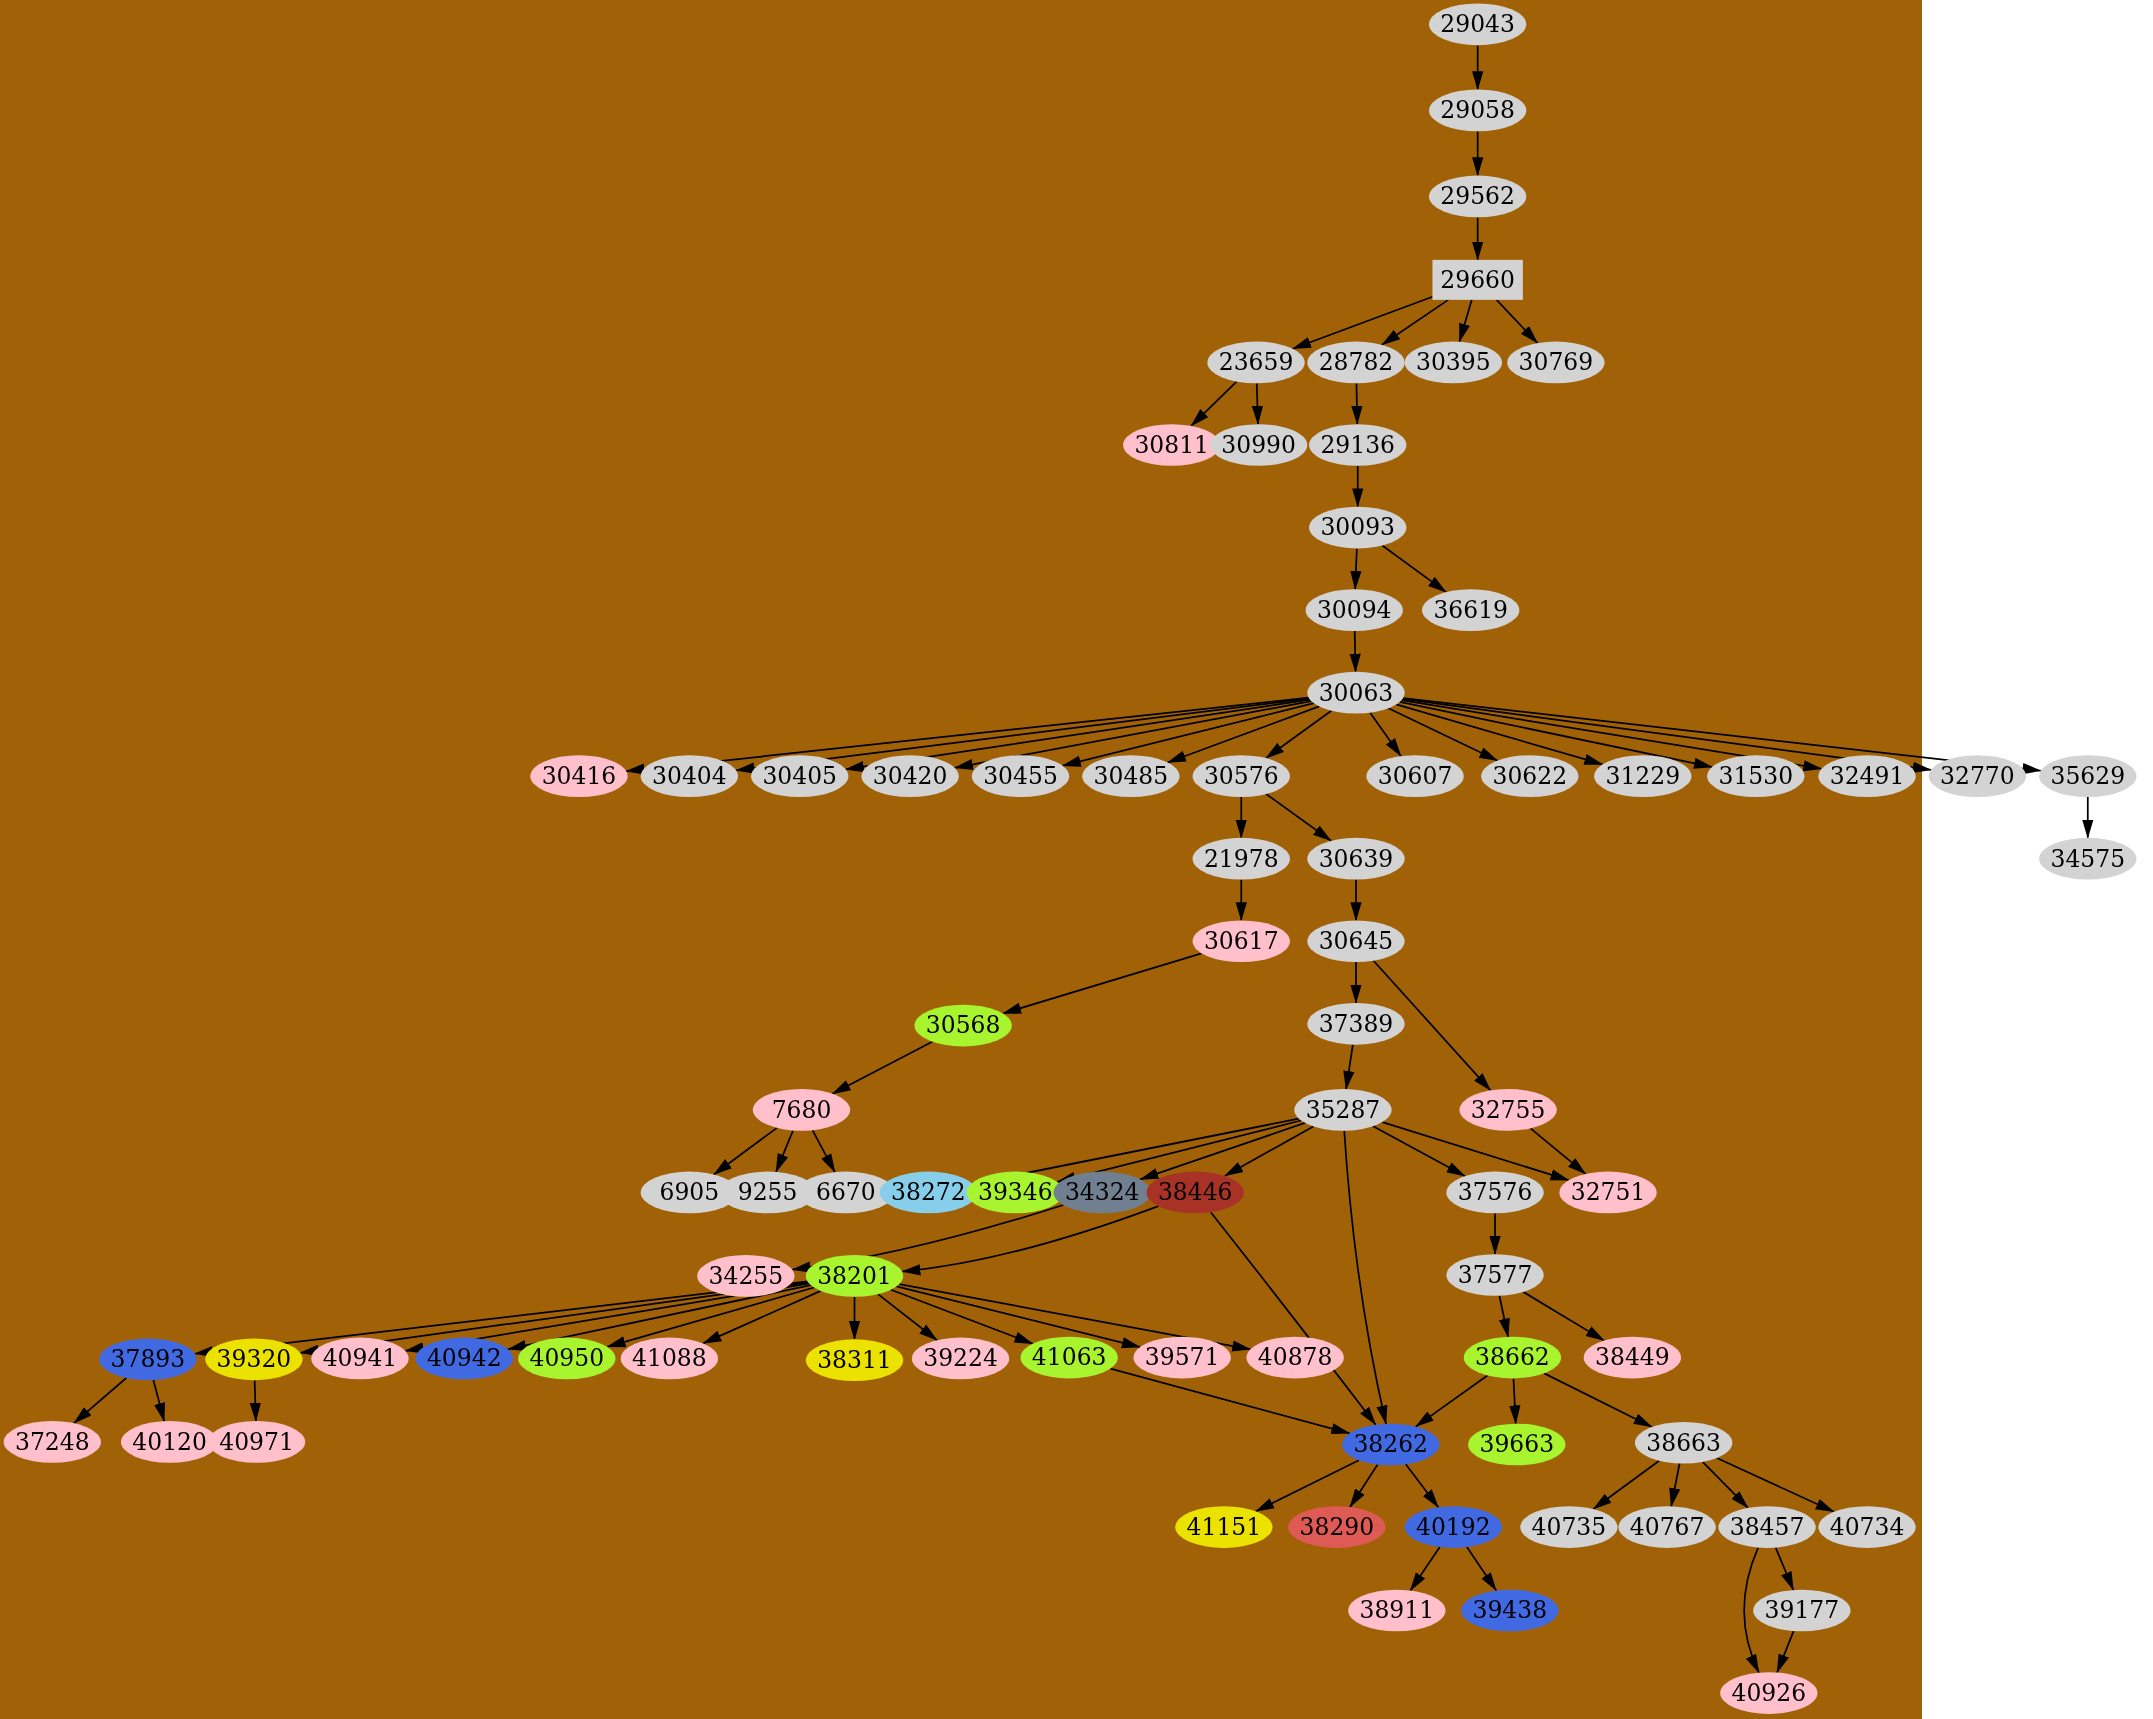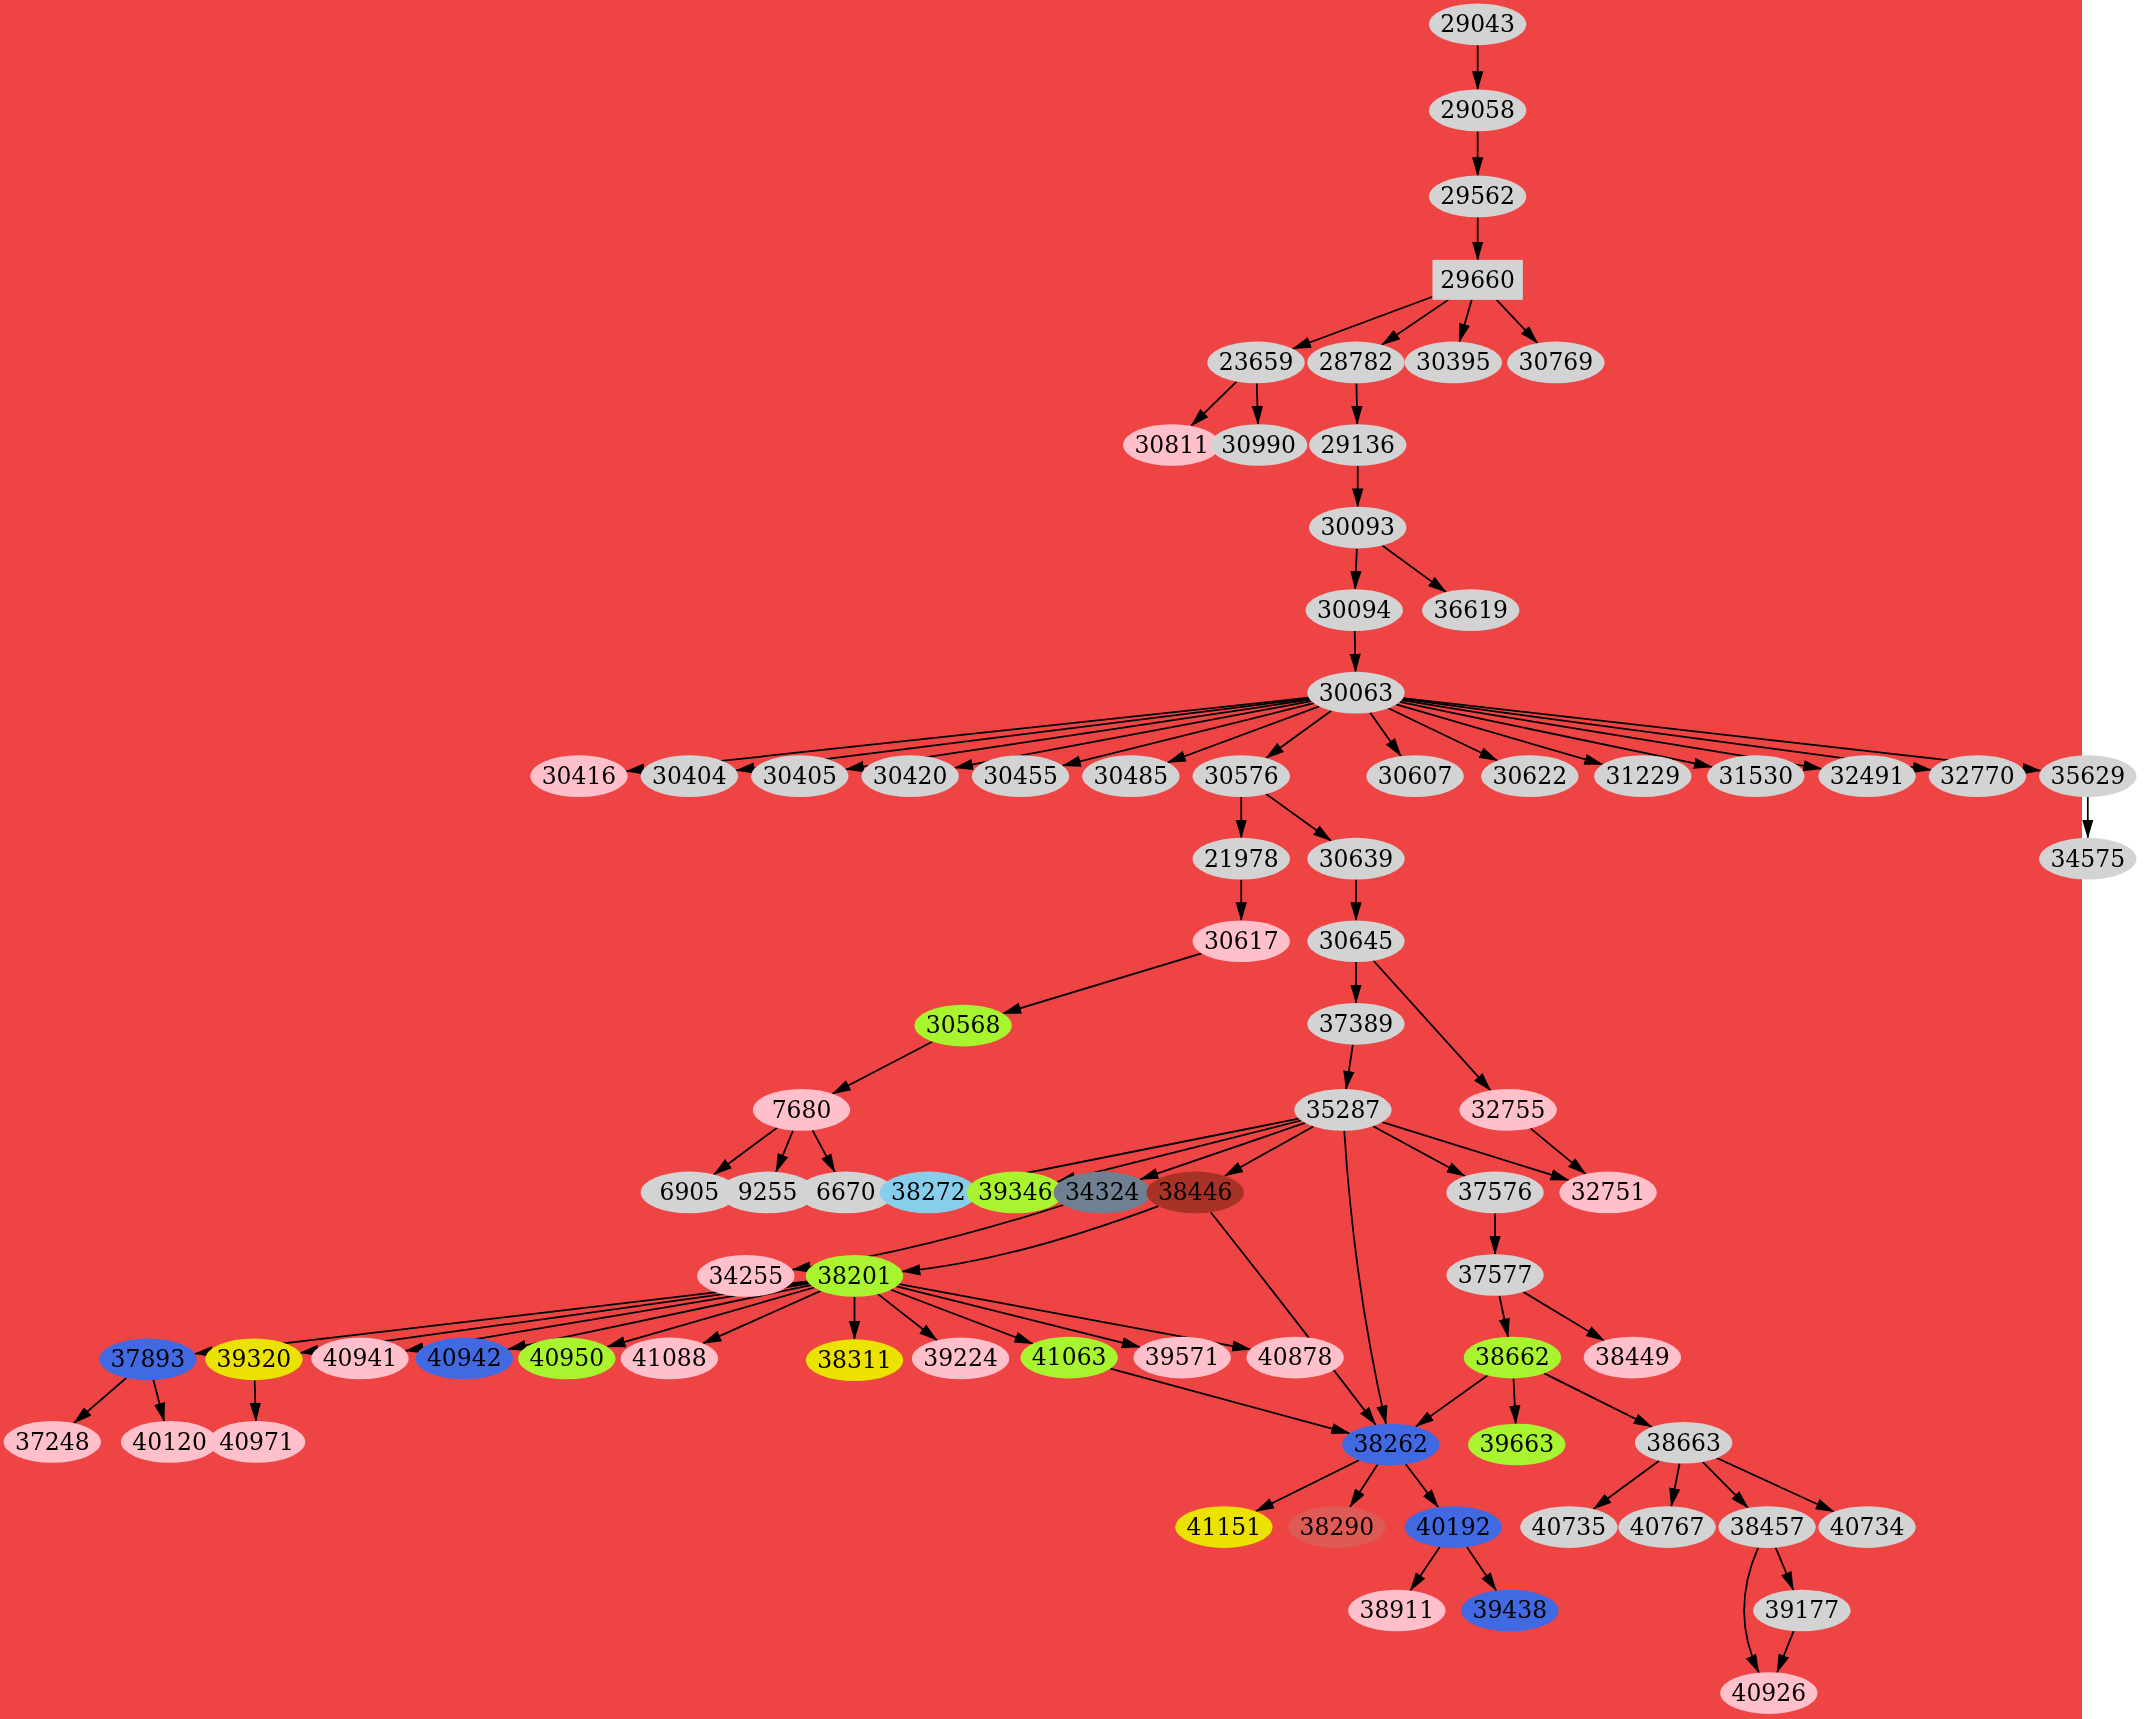--- a/index.html
+++ b/index.html
@@ -2,23 +2,23 @@
 <html style="font-size:14px"><head>
 <meta charset="utf-8">
 <style>
   html, body {
     margin: 0;
     padding: 0;
     background: #ffffff;
   }
   #graph-canvas {
     position: relative;
-    width: 2082px;
+    width: 1922px;
     height: 1720px;
-    background: #ef4444;
+    background: #a16207;
     font-family: "DejaVu Serif", "Liberation Serif", serif;
   }
   svg { display: block; }
   .edge-path {
     fill: none;
     stroke: #000000;
     stroke-width: 2px;
   }
   .node-label {
     font-family: "DejaVu Serif", "Liberation Serif", serif;

